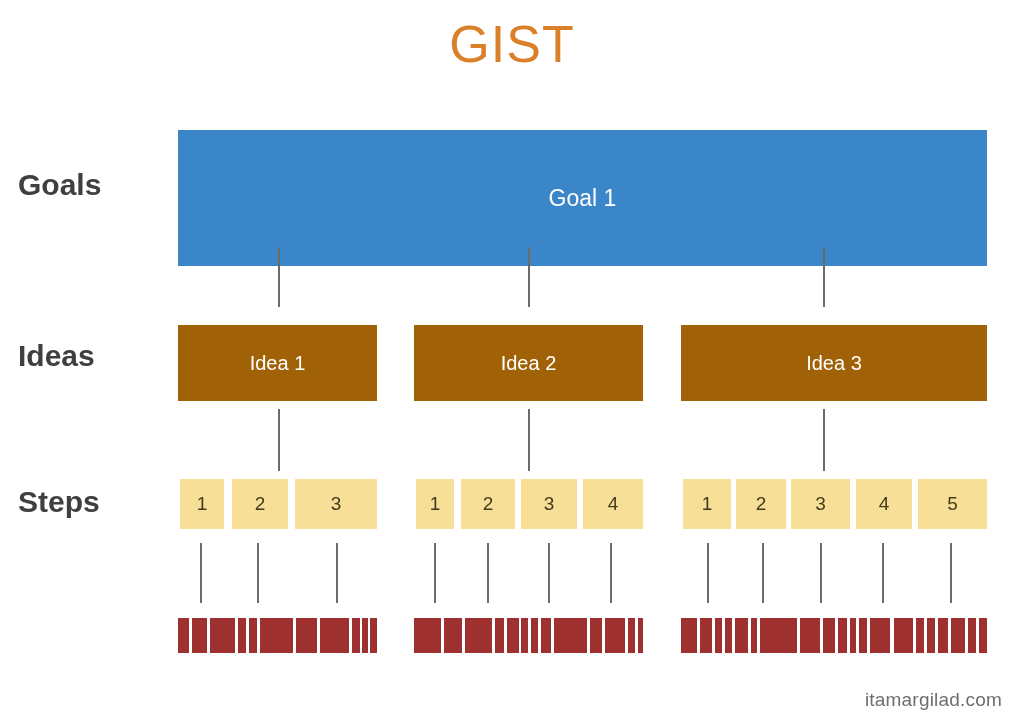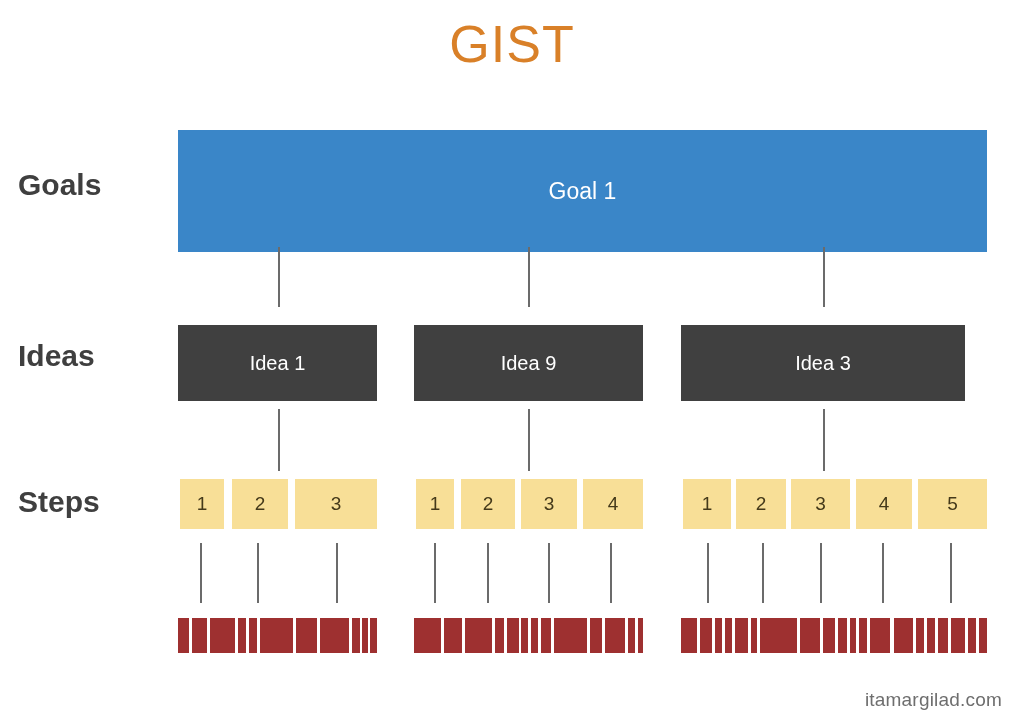--- a/index.html
+++ b/index.html
@@ -49,36 +49,36 @@
   .row-label.ideas  { top: 341px; }
   .row-label.steps  { top: 487px; }
   .row-label.tasks  { top: 618px; }
 
   
   .goal-bar {
     position: absolute;
     left: 178px;
     top: 130px;
     width: 809px;
-    height: 122px;
+    height: 136px;
     background: #3a86c8;
     display: flex;
     align-items: center;
     justify-content: center;
     color: #ffffff;
     font-size: 23px;
     font-weight: 400;
   }
 
   
   .idea-box {
     position: absolute;
     top: 325px;
     height: 76px;
-    background: #404040;
+    background: #a16207;
     display: flex;
     align-items: center;
     justify-content: center;
     color: #ffffff;
     font-size: 20px;
     font-weight: 400;
   }
 
   
   .step-box {
@@ -133,23 +133,23 @@
   <div id="goal-layer">
       <div class="goal-bar" style="left: 178px; width: 809px;">
         <span>Goal 1</span>
       </div>
     </div>
   <div id="idea-layer">
       <div class="idea-box" style="left: 178px; width: 199px;">
         <span>Idea 1</span>
       </div>
       <div class="idea-box" style="left: 414px; width: 229px;">
-        <span>Idea 9</span>
-      </div>
-      <div class="idea-box" style="left: 681px; width: 284px;">
+        <span>Idea 2</span>
+      </div>
+      <div class="idea-box" style="left: 681px; width: 306px;">
         <span>Idea 3</span>
       </div>
     </div>
   <div id="step-layer">
       <div class="step-box" style="left: 180px; width: 44px;">
         <span>1</span>
       </div>
       <div class="step-box" style="left: 232px; width: 56px;">
         <span>2</span>
       </div>

